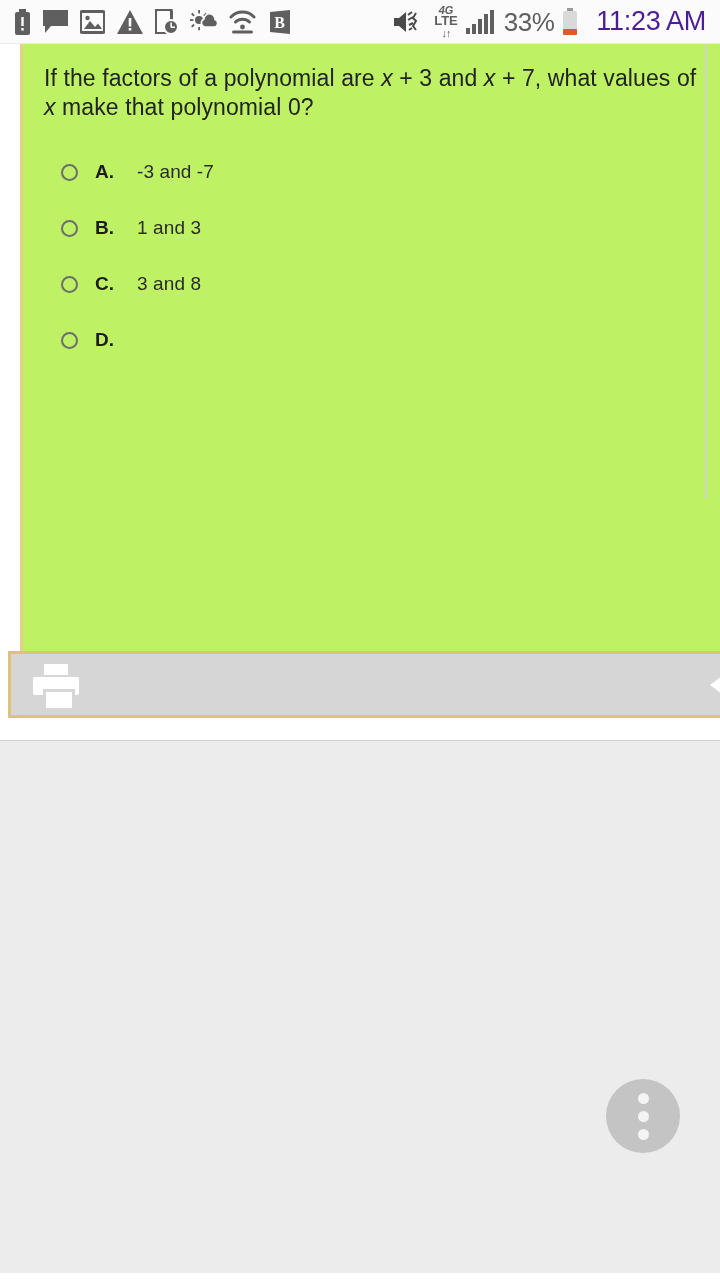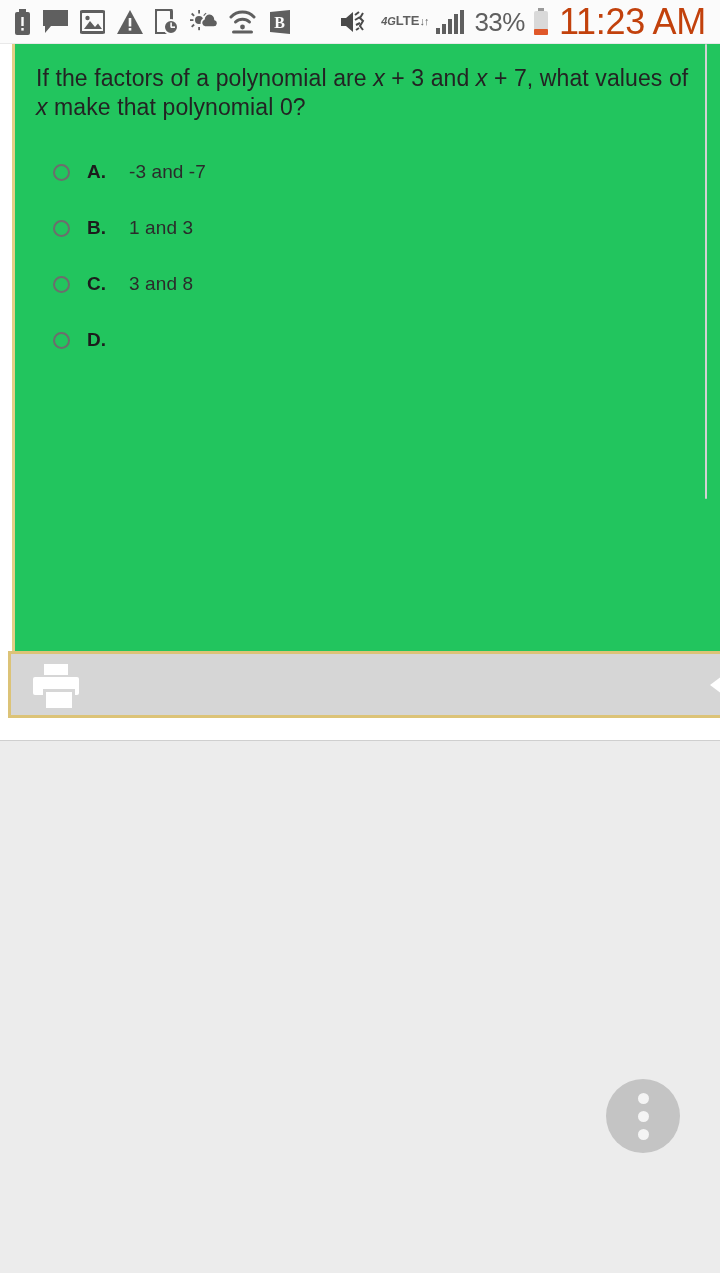--- a/index.html
+++ b/index.html
@@ -41,29 +41,29 @@
     justify-content: center;
     color: #5f5f5f;
   }
   .sb-text {
     font-size: 26px;
     color: #5f5f5f;
     letter-spacing: -0.5px;
     line-height: 1;
   }
   .sb-time {
-    font-size: 36px;
-    color: #c2410c;
+    font-size: 27px;
+    color: #4c1d95;
     letter-spacing: -0.3px;
     line-height: 1;
-    margin-left: 2px;
+    margin-left: 10px;
   }
   .lte-block {
     display: flex;
-    flex-direction: row;
+    flex-direction: column;
     align-items: center;
     justify-content: center;
     line-height: 0.95;
     color: #5f5f5f;
   }
   .lte-block .lte-top {
     font-size: 11px;
     font-weight: bold;
     font-style: italic;
   }
@@ -81,24 +81,24 @@
   .card {
     position: relative;
     margin: 0;
     width: 720px;
     box-sizing: border-box;
     background: #ffffff;
   }
   .card-body {
     position: relative;
     border-left: 3px solid #e3cf86;
-    margin-left: 12px;
+    margin-left: 20px;
     min-height: 607px;
     box-sizing: border-box;
-    background: #22c55e;
+    background: #bef264;
     padding: 20px 22px 0 21px;
   }
   .question-text {
     font-size: 23px;
     line-height: 1.27;
     color: #232323;
     margin: 0 0 8px 0;
     letter-spacing: 0.1px;
     max-width: 668px;
   }

